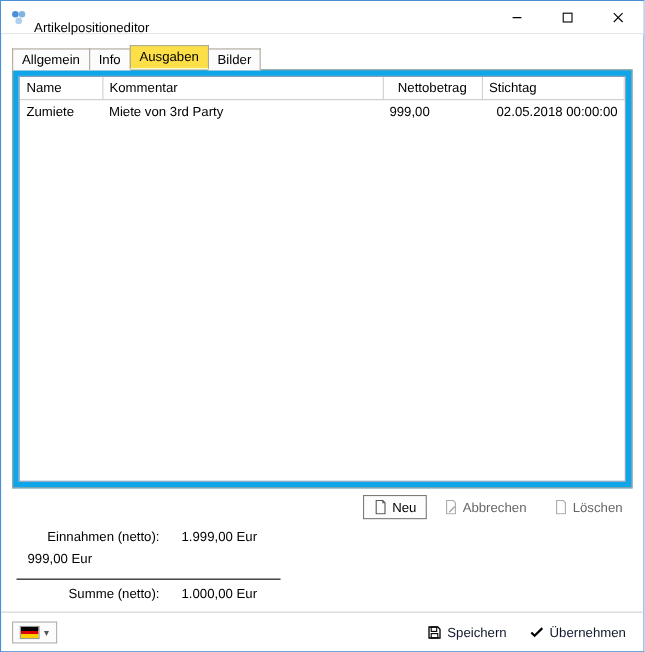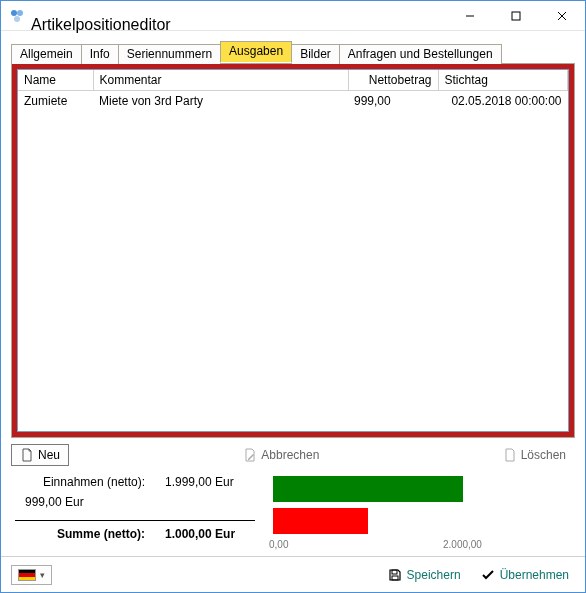--- a/index.html
+++ b/index.html
@@ -26,21 +26,21 @@
     display: flex;
     align-items: center;
     padding: 0 0 0 8px;
     background: #fff;
     border-bottom: 1px solid #e5e5e5;
   }
   .title-icon {
     width: 16px; height: 16px; margin-right: 6px;
     display: inline-flex; align-items:center; justify-content:center;
   }
-  .title-text { flex: 1; font-size: 16px; margin-top: 19px; }
+  .title-text { flex: 1; font-size: 12px; margin-top: 19px; }
   .win-controls { display: flex; align-items: stretch; height: 100%; }
   .win-btn {
     width: 46px; height: 100%;
     display: flex; align-items: center; justify-content: center;
     font-family: "Segoe UI Symbol", sans-serif;
     font-size: 10px;
     color: #000;
   }
 
   .content {
@@ -73,21 +73,21 @@
     top: 0;
     z-index: 2;
     border-bottom: 1px solid #fff;
   }
   .tab-panel {
     border: 1px solid #aca899;
     flex: 1;
     padding: 5px;
     display: flex;
     flex-direction: column;
-    background: #b91c1c;
+    background: #0ea5e9;
   }
   .grid-wrap {
     flex: 1;
     border: 1px solid #7f9db9;
     background: #fff;
     overflow: hidden;
   }
   .grid {
     width: 100%;
     border-collapse: collapse;
@@ -107,22 +107,22 @@
     border: none;
   }
   .col-name { width: 75px; }
   .col-komm { width: 255px; }
   .col-netto { width: 90px; text-align: right; }
   .col-stich { }
   .grid td.right { text-align: left; }
 
   .row-buttons {
     display: flex;
-    justify-content: space-between;
-    gap: 17px;
+    justify-content: flex-end;
+    gap: 6px;
     padding: 6px 0 6px 0;
   }
   .btn {
     display: inline-flex;
     align-items: center;
     gap: 4px;
     padding: 3px 8px;
     border: 1px solid transparent;
     background: transparent;
     color: #666;
@@ -130,35 +130,35 @@
   }
   .btn.framed {
     border: 1px solid #7a7a7a;
     color: #000;
     background: #fdfdfd;
   }
   .btn .ic { width: 14px; height: 14px; display:inline-flex; align-items:center; justify-content:center; }
 
   .summary-row {
     display: flex;
-    gap: 8px;
+    gap: 35px;
     padding: 0 4px 6px 4px;
   }
   .totals {
     width: 240px;
     font-size: 12px;
   }
   .totals .line {
     display: flex;
     justify-content: space-between;
     padding: 3px 0;
   }
   .totals .line .lbl { text-align: right; width: 130px; }
   .totals .line .val { width: 100px; text-align: left; padding-left: 10px;}
-  .totals .sum { font-weight: bold; border-top: 1px solid #000; margin-top: 8px; padding-top: 6px;}
+  .totals .sum { font-weight: normal; border-top: 1px solid #000; margin-top: 8px; padding-top: 6px;}
   .chart {
     flex: 1;
     position: relative;
     height: 78px;
     background: #fff;
   }
   .bar { position: absolute; height: 26px; }
   .bar.green { background: #008000; }
   .bar.red { background: #ff0000; }
   .axis-label {
@@ -188,21 +188,21 @@
     background: linear-gradient(to bottom, #000 0 33.3%, #dd0000 33.3% 66.6%, #ffce00 66.6% 100%);
     border: 1px solid #999;
   }
   .footer-spacer { flex: 1; }
   .footer .fbtn {
     display: inline-flex;
     align-items: center;
     gap: 5px;
     padding: 3px 6px;
     font-size: 12px;
-    color: #0f766e;
+    color: #0f172a;
   }
   .footer .ic { width:14px; height:14px; display:inline-flex; align-items:center; justify-content:center; }
 </style>
 </head>
 <body>
 
 <div class="window">
 
   <div class="titlebar">
     <span class="title-icon">
@@ -231,34 +231,32 @@
           </svg>
         </div>
     </div>
   </div>
 
   <div class="content">
 
     <div class="tabs">
       <div class="tab">Allgemein</div>
       <div class="tab">Info</div>
-      <div class="tab">Seriennummern</div>
       <div class="tab active">Ausgaben</div>
       <div class="tab">Bilder</div>
-      <div class="tab">Anfragen und Bestellungen</div>
     </div>
 
     <div class="tab-panel">
       <div class="grid-wrap">
         <table class="grid">
           <thead>
             <tr>
               <th class="col-name">Name</th>
               <th class="col-komm">Kommentar</th>
-              <th class="col-netto" style="text-align:right">Nettobetrag</th>
+              <th class="col-netto" style="text-align:center">Nettobetrag</th>
               <th class="col-stich">Stichtag</th>
             </tr>
           </thead>
           <tbody>
             <tr>
               <td>Zumiete</td>
               <td>Miete von 3rd Party</td>
               <td class="right">999,00</td>
               <td style="text-align:right">02.05.2018 00:00:00</td>
             </tr>
@@ -303,26 +301,20 @@
           <span class="val">1.999,00 Eur</span>
         </div>
         <div class="line">
           <span class="val">999,00 Eur</span>
         </div>
         <div class="line sum">
           <span class="lbl">Summe (netto):</span>
           <span class="val">1.000,00 Eur</span>
         </div>
       </div>
-      <div class="chart">
-        <div class="bar green" style="left:10px; top:4px; width:190px;"></div>
-        <div class="bar red" style="left:10px; top:36px; width:95px;"></div>
-        <span class="axis-label" style="left:6px;">0,00</span>
-        <span class="axis-label" style="left:180px;">2.000,00</span>
-      </div>
     </div>
 
   </div>
 
   <div class="footer">
     <div class="lang-btn">
       <span class="flag"></span>
       <span style="font-size:9px;color:#555;">▾</span>
     </div>
     <div class="footer-spacer"></div>

